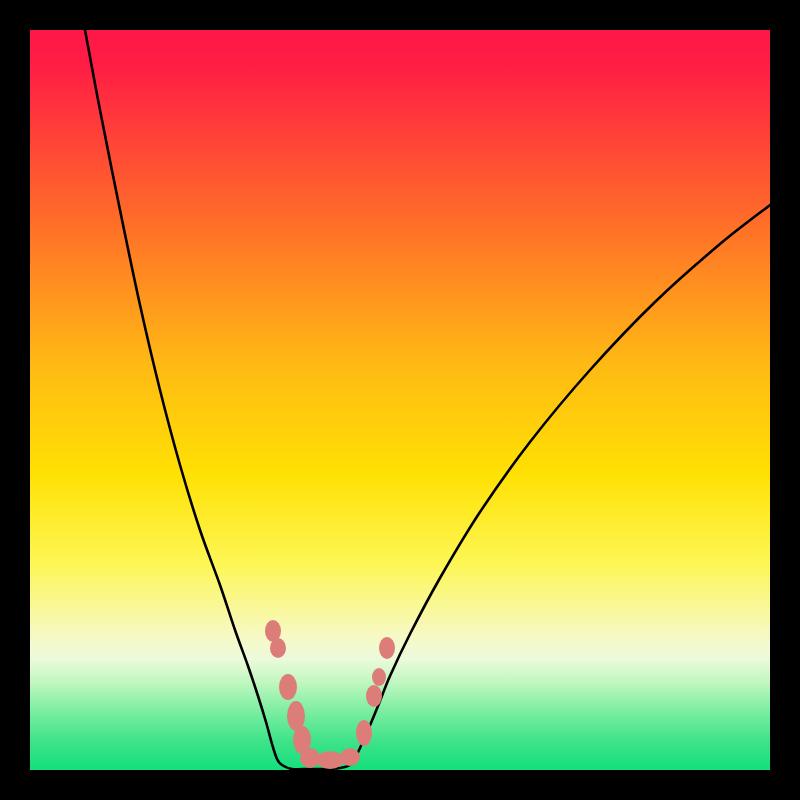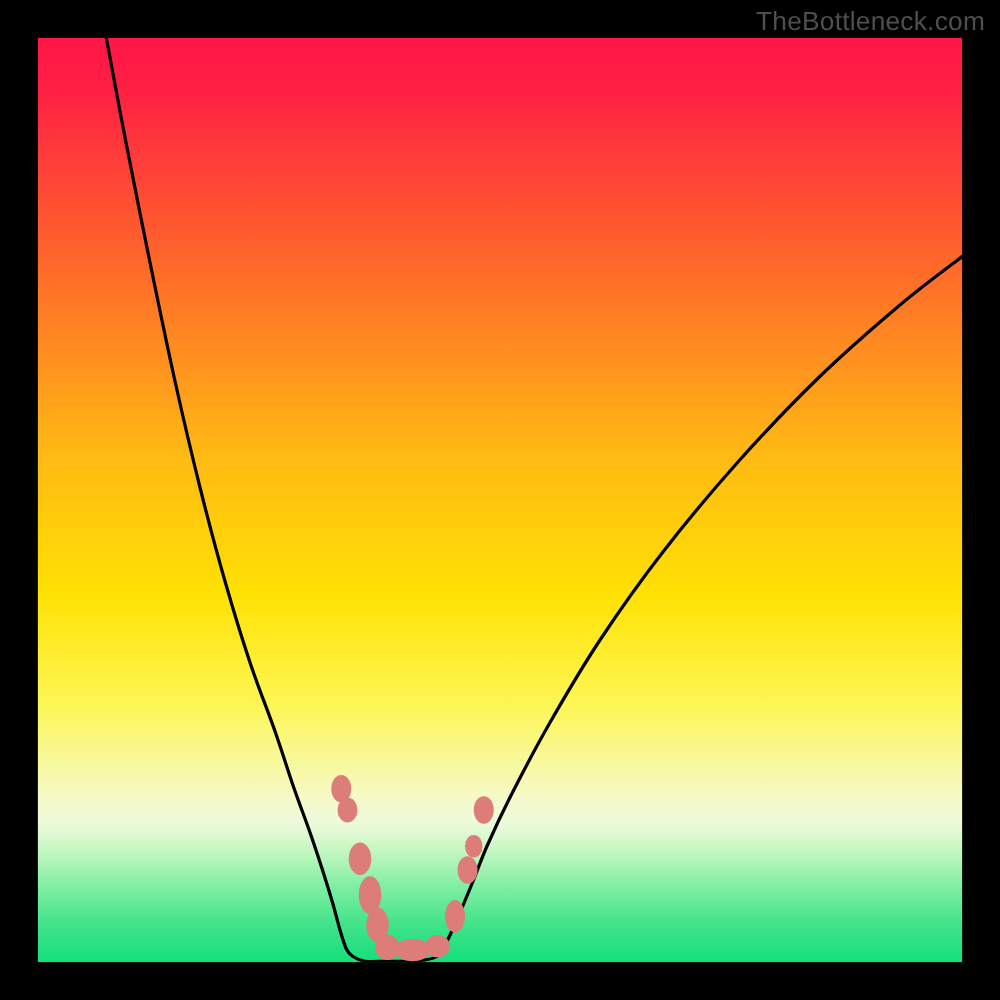--- a/index.html
+++ b/index.html
@@ -42,21 +42,20 @@
   }
   svg.curves {
     position: absolute;
     inset: 0;
   }
 </style>
 </head>
 <body>
 
 <div class="frame">
-  <div class="watermark">TheBottleneck.com</div>
 
   <div class="plot-area">
     <svg class="gradient-bg" viewBox="0 0 740 740" preserveAspectRatio="none">
       <defs>
         <linearGradient id="bg-grad" x1="0" y1="0" x2="0" y2="1">
             <stop offset="0%" stop-color="#ff1747"></stop>
             <stop offset="5%" stop-color="#ff1e44"></stop>
             <stop offset="25%" stop-color="#ff6a2a"></stop>
             <stop offset="45%" stop-color="#ffb914"></stop>
             <stop offset="60%" stop-color="#ffe103"></stop>

